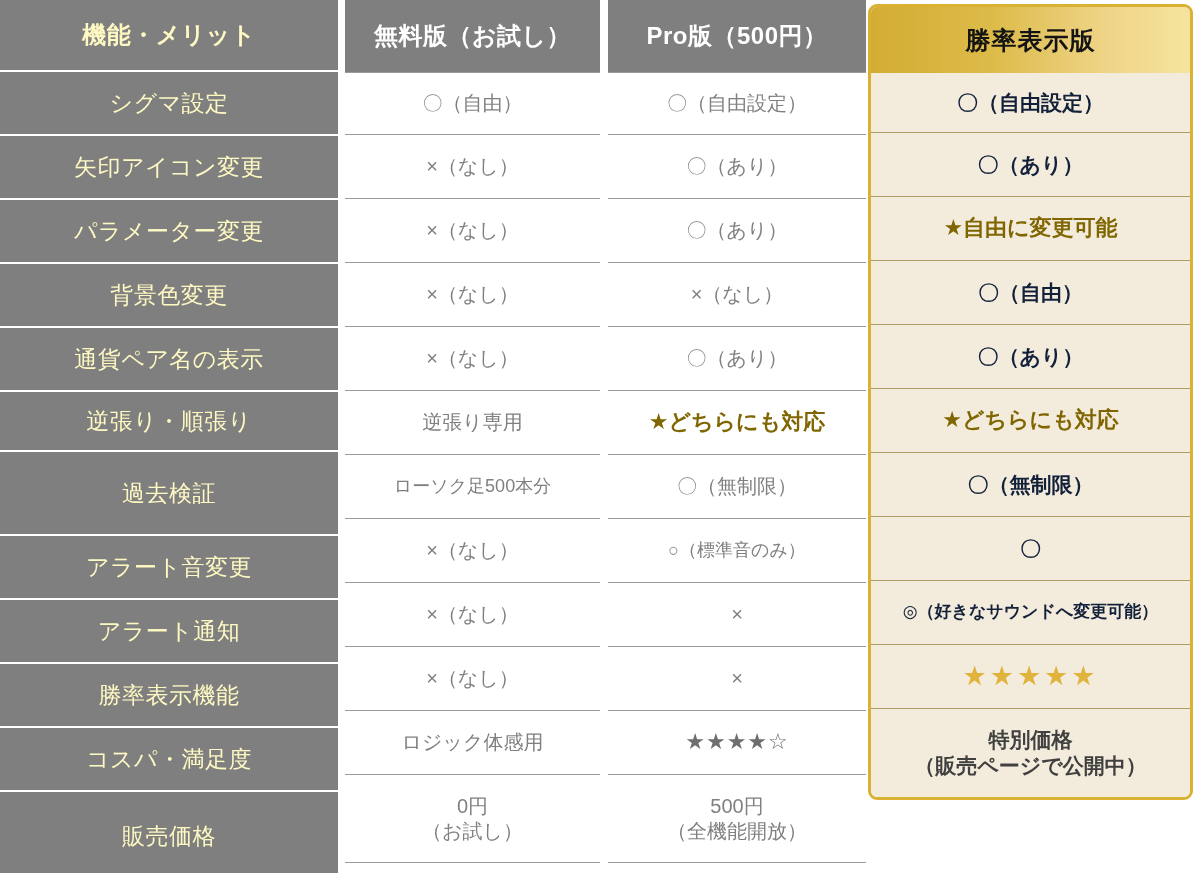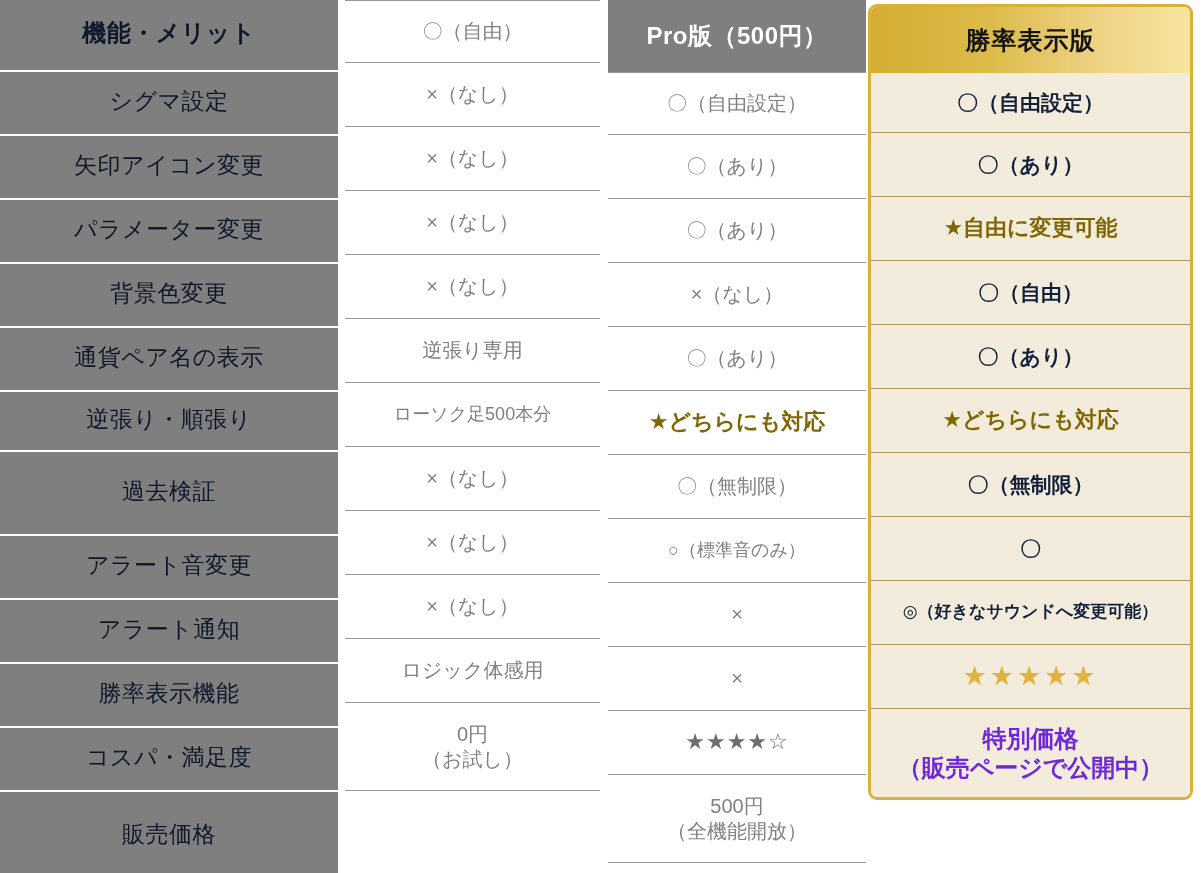--- a/index.html
+++ b/index.html
@@ -32,29 +32,28 @@
   
   .label-col {
     position: absolute;
     left: 0;
     top: 0;
     width: 338px;
   }
   .label-cell {
     box-sizing: border-box;
     background: #7f7f7f;
-    color: #0f172a;
+    color: #fef9c3;
     border-bottom: 2px solid #ffffff;
     display: flex;
     align-items: center;
     justify-content: center;
     font-size: 23px;
     font-weight: 400;
     letter-spacing: 0.5px;
-    font-family: Liberation Mono, monospace;
   }
   .label-cell.header {
     background: #7f7f7f;
     font-size: 24px;
     font-weight: 700;
   }
 
   
   .mid-col {
     position: absolute;
@@ -134,21 +133,21 @@
     font-weight: 700;
   }
   .gold-cell.last { border-bottom: none; }
   .gold-cell.emph { color: #806600; font-size: 22px; }
   .gold-cell.tiny { font-size: 17px; color: #13203a; }
   .gold-cell.stars {
     color: #e0b33c;
     font-size: 27px;
     letter-spacing: 3px;
   }
-  .gold-cell.price { color: #6d28d9; font-size: 24px; line-height: 1.35; }
+  .gold-cell.price { color: #404040; font-size: 21px; line-height: 1.35; }
 </style>
 </head>
 <body>
 
 <div id="table-wrap">
 
   <div class="label-col">
     <div class="label-cell header" style="height:72px">
       <span class="cell-text">機能・メリット</span>
     </div>
@@ -184,20 +183,23 @@
     </div>
     <div class="label-cell" style="height:64px">
       <span class="cell-text">コスパ・満足度</span>
     </div>
     <div class="label-cell" style="height:88px;border-bottom:none">
       <span class="cell-text">販売価格</span>
     </div>
   </div>
 
   <div class="mid-col c2">
+    <div class="mid-head" style="height:72px">
+      <span class="cell-text">無料版（お試し）</span>
+    </div>
     <div class="mid-cell first-data" style="height:63px">
       <span class="cell-text">〇（自由）</span>
     </div>
     <div class="mid-cell" style="height:64px">
       <span class="cell-text">×（なし）</span>
     </div>
     <div class="mid-cell" style="height:64px">
       <span class="cell-text">×（なし）</span>
     </div>
     <div class="mid-cell" style="height:64px">

